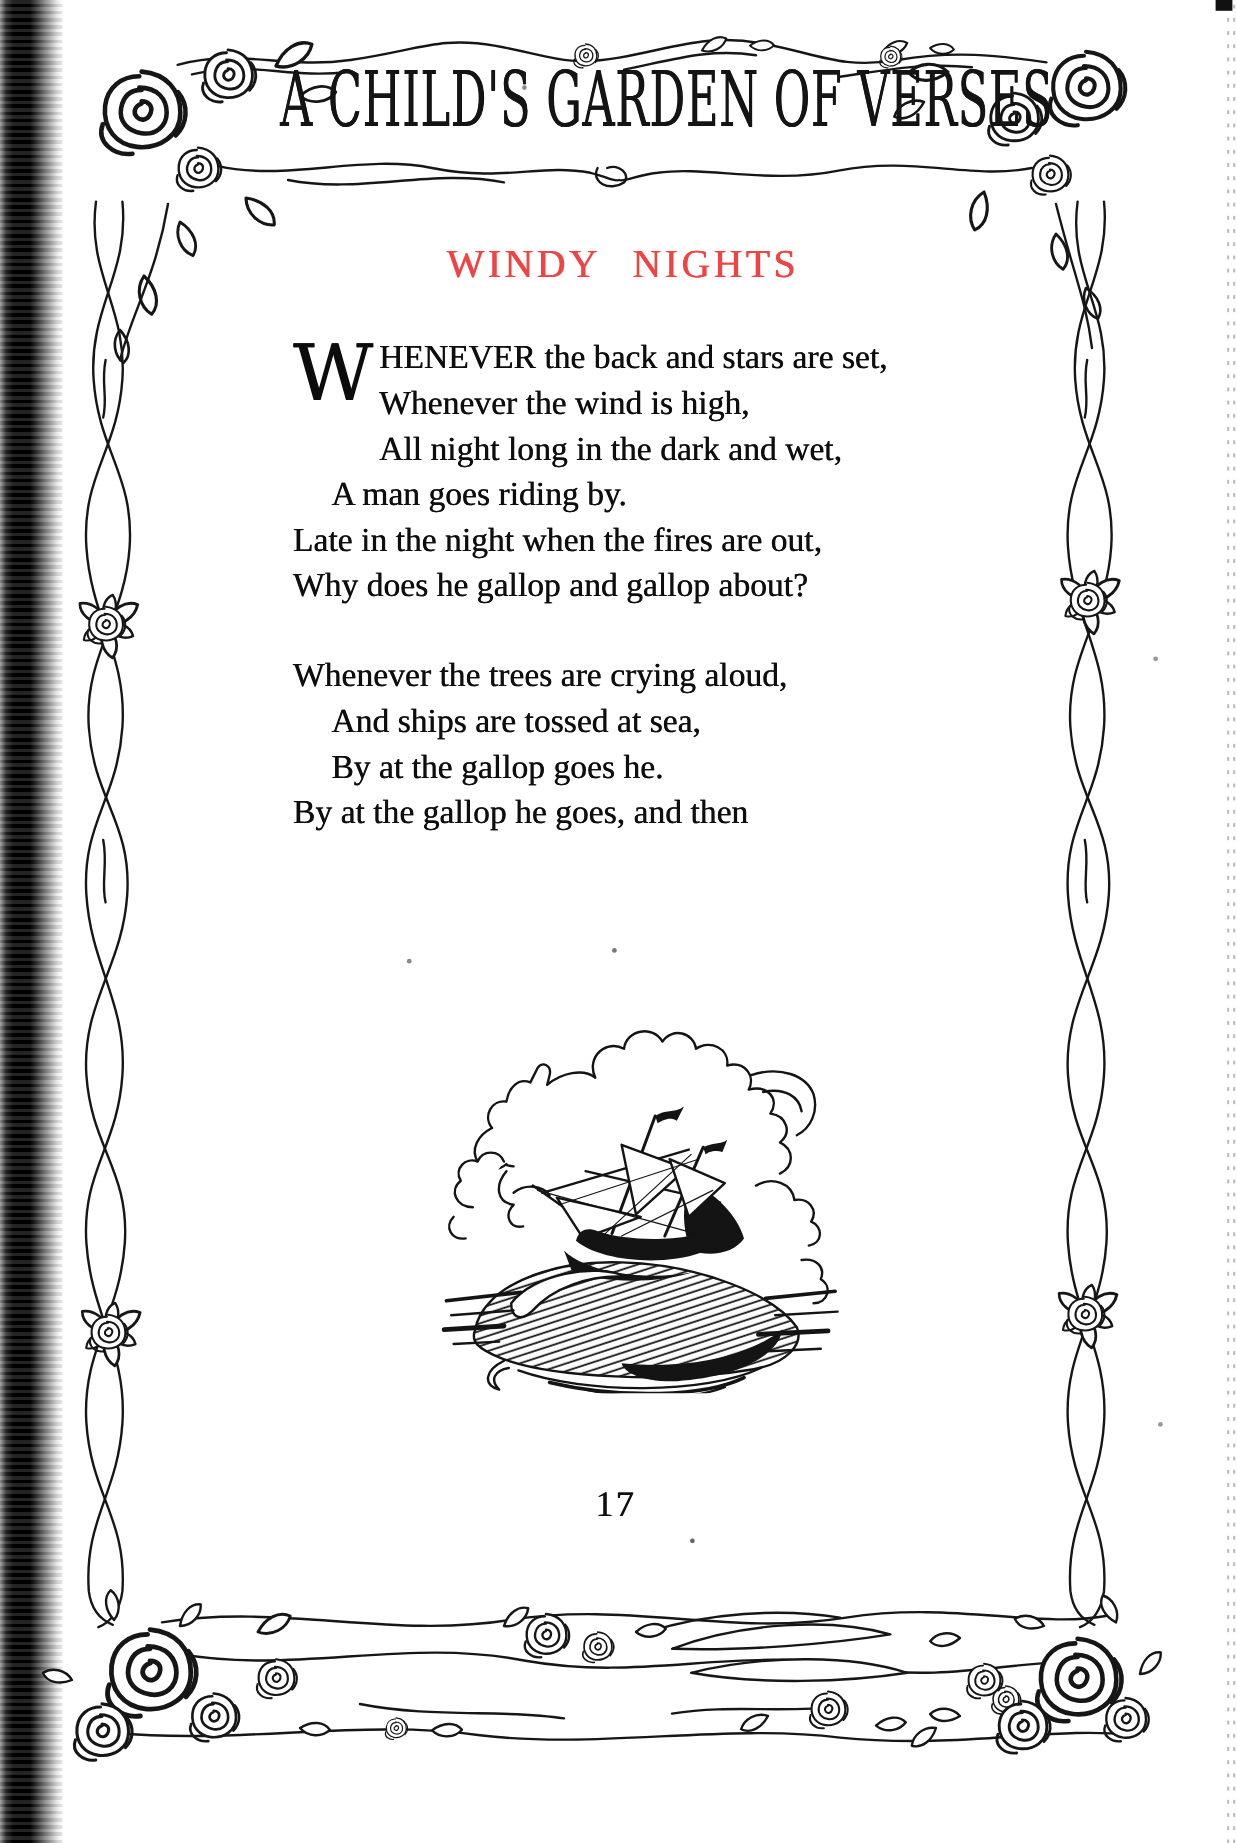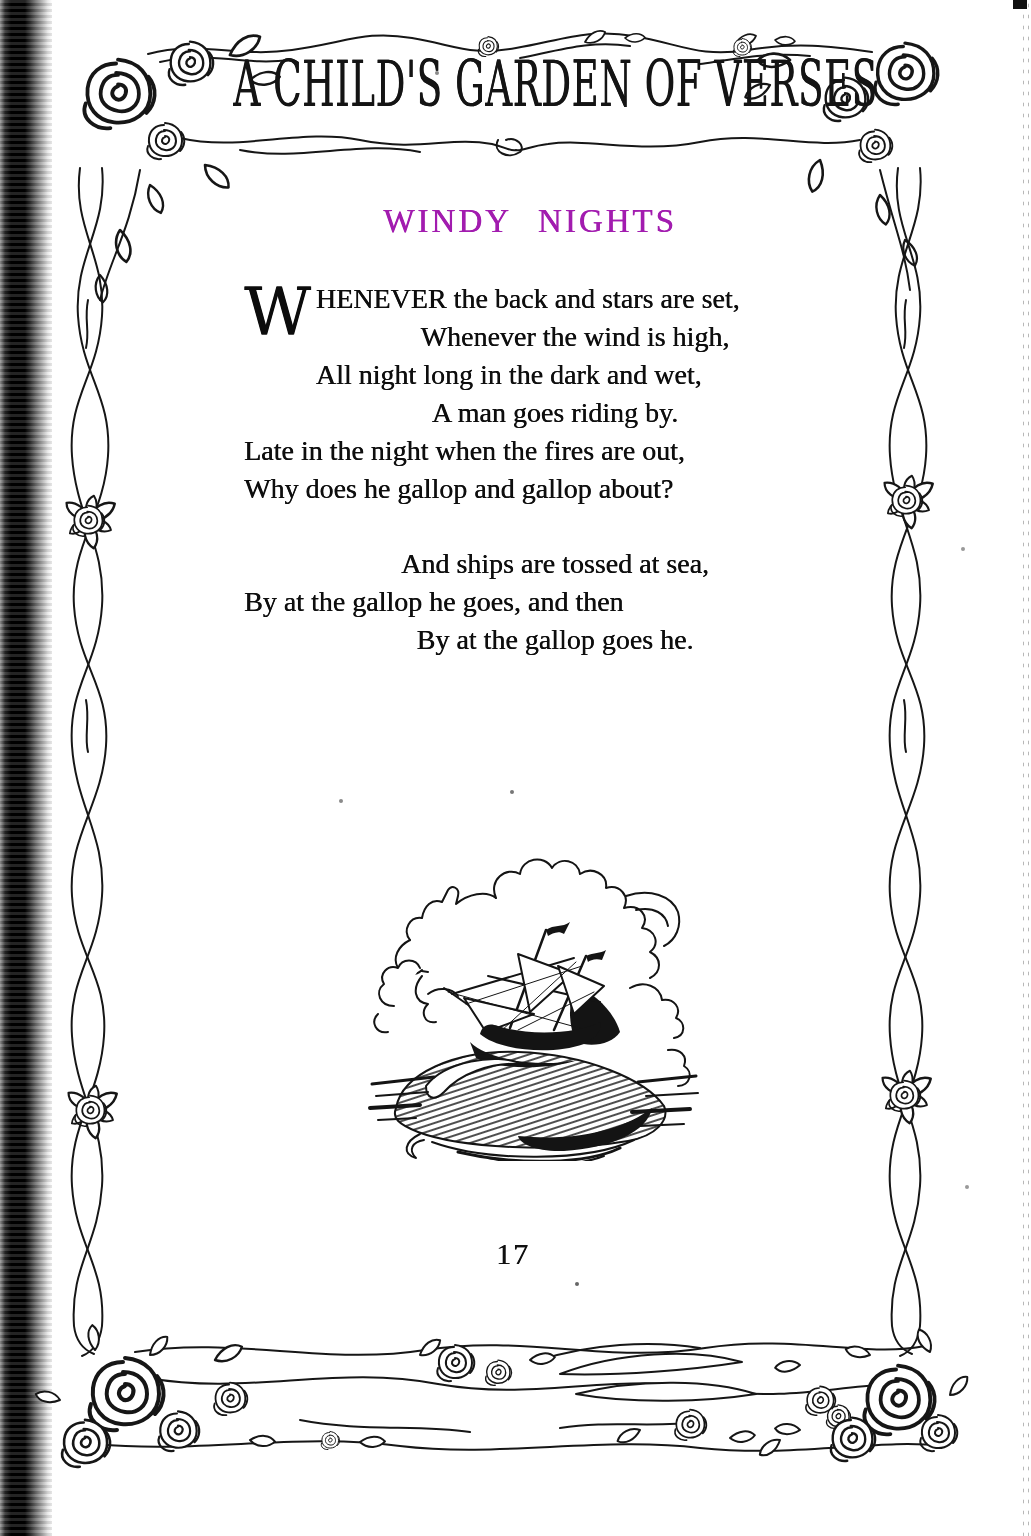--- a/index.html
+++ b/index.html
@@ -12,26 +12,26 @@
       linear-gradient(to right,#9a9a9a 0px,#2a2a2a 5px,#000 11px,#000 25px,#2e2e2e 30px,#6f6f6f 36px,#b5b5b5 43px,#e9e9e9 48px,#fff 52px);}
   .edge-noise{position:absolute;right:0;top:0;width:10px;height:100%;opacity:.38;
     background-image:radial-gradient(#444 .7px, transparent 1px);background-size:5px 11px;}
   .corner-mark{position:absolute;right:4px;top:0;width:14px;height:9px;background:#111;}
   svg.border{position:absolute;left:0;top:0;width:1031px;height:1536px;}
   svg.illus{position:absolute;left:368px;top:846px;width:332px;height:315px;}
   .book-title{position:absolute;top:52px;left:0;width:1000px;text-align:center;}
   .book-title span{display:inline-block;white-space:nowrap;transform:scaleX(.58);transform-origin:50% 50%;
     font-family:"DejaVu Serif","Liberation Serif",serif;font-size:64px;line-height:64px;
     letter-spacing:1px;color:#141414;text-shadow:.6px 0 currentColor;}
-  .poem-title{position:absolute;top:203px;left:260px;width:540px;text-align:center;
-    font-size:33px;line-height:36px;letter-spacing:3px;word-spacing:16px;color:#a21caf;
+  .poem-title{position:absolute;top:203px;left:249px;width:540px;text-align:center;
+    font-size:33px;line-height:36px;letter-spacing:3px;word-spacing:16px;color:#ef4444;
     text-shadow:.5px 0 currentColor;}
   .poem{position:absolute;top:280px;left:244px;width:590px;}
   .line{font-size:28px;line-height:38px;color:#0e0e0e;text-shadow:.4px 0 currentColor;}
-  .line.indent{padding-left:32px;text-align:center;}
+  .line.indent{padding-left:32px;}
   .dropcap{float:left;font-size:65px;line-height:58px;height:74px;margin:3px 5px 0 0;
     font-family:"DejaVu Serif",serif;color:#0c0c0c;text-shadow:.6px 0 currentColor;}
   .stanza.s2{margin-top:37px;}
   .pageno{position:absolute;top:1238px;left:0;width:1026px;text-align:center;
     font-size:30px;line-height:32px;color:#101010;text-shadow:.5px 0 currentColor;letter-spacing:2px;}
   .specks{position:absolute;left:0;top:0;width:2px;height:2px;border-radius:50%;background:transparent;
     box-shadow:340px 800px 0 1px #8a8a8a,511px 791px 0 1px #777,576px 1283px 0 1px #666,
                962px 548px 0 1px #999,966px 1186px 0 1px #999,436px 72px 0 1px #8a8a8a;}
 </style>
 </head>
@@ -173,23 +173,24 @@
       <div class="line">
         <span class="dropcap">W</span><span>HENEVER the back and stars are set,</span>
       </div>
       <div class="line indent">Whenever the wind is high,</div>
       <div class="line">All night long in the dark and wet,</div>
       <div class="line indent">A man goes riding by.</div>
       <div class="line">Late in the night when the fires are out,</div>
       <div class="line">Why does he gallop and gallop about?</div>
     </div>
     <div class="stanza s2">
+      <div class="line">Whenever the trees are crying aloud,</div>
       <div class="line indent">And ships are tossed at sea,</div>
+      <div class="line indent">By at the gallop goes he.</div>
       <div class="line">By at the gallop he goes, and then</div>
-      <div class="line indent">By at the gallop goes he.</div>
     </div>
   </div>
 
   <svg class="illus" viewBox="0 0 332 315" style="fill:none;stroke:#141414;stroke-width:2;stroke-linecap:round;stroke-linejoin:round;">
     <defs>
       <pattern id="hatch" width="6" height="6" patternUnits="userSpaceOnUse" patternTransform="rotate(-18)">
         <line x1="0" y1="2" x2="6" y2="2" stroke="#141414" stroke-width="1.5"></line>
       </pattern>
     </defs>
     <g>

